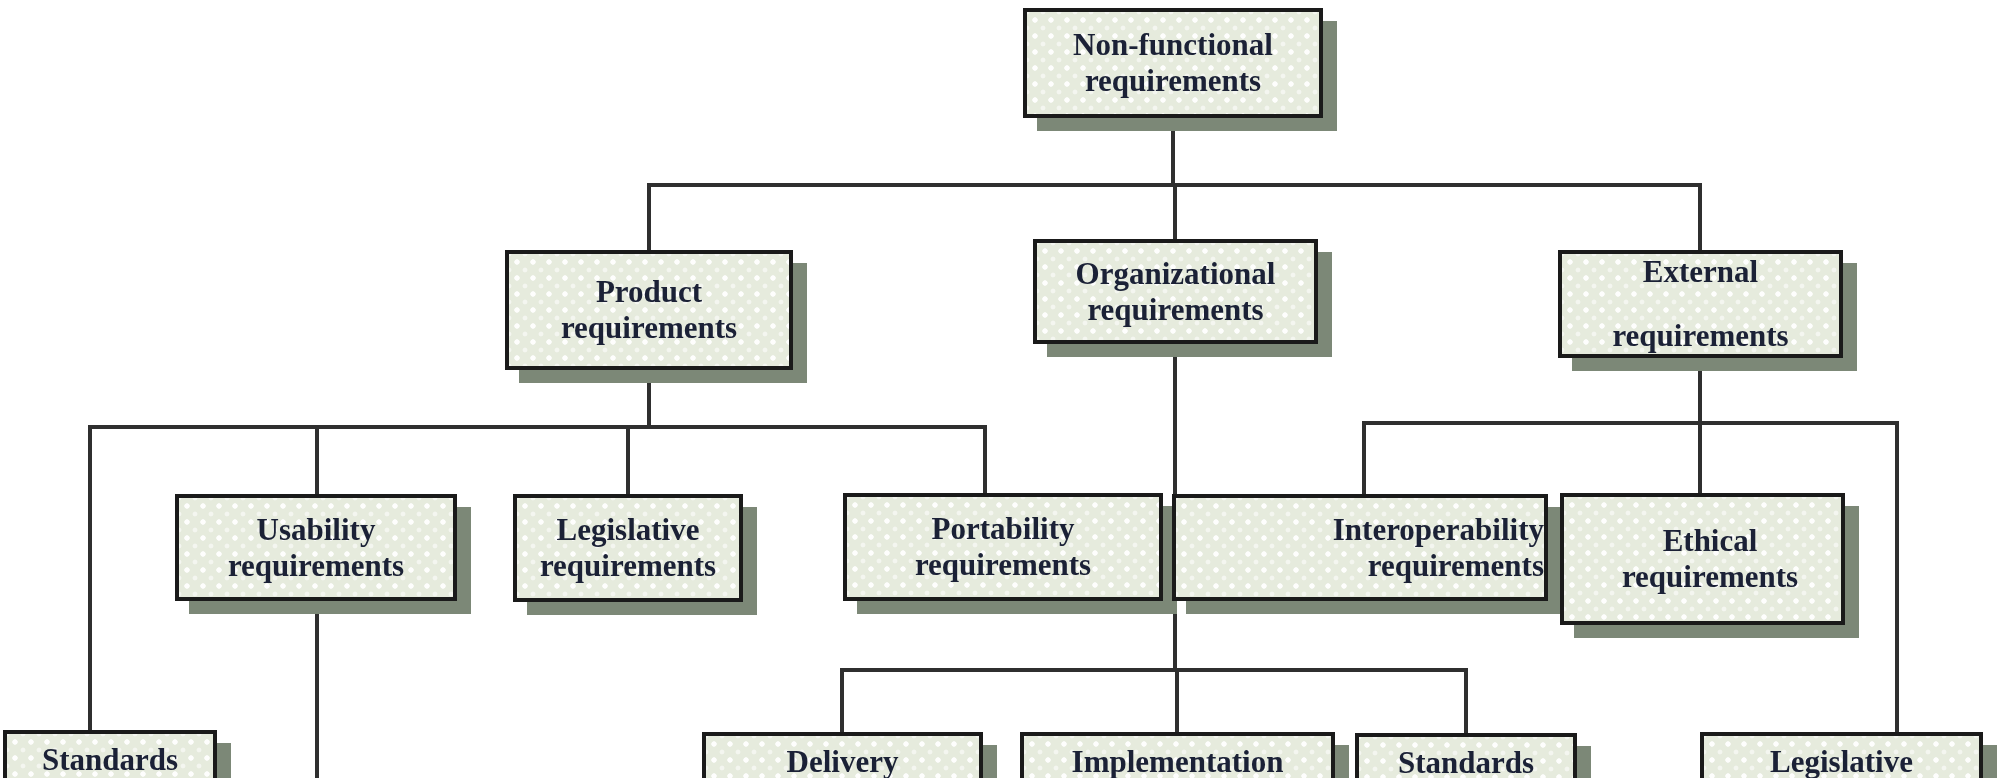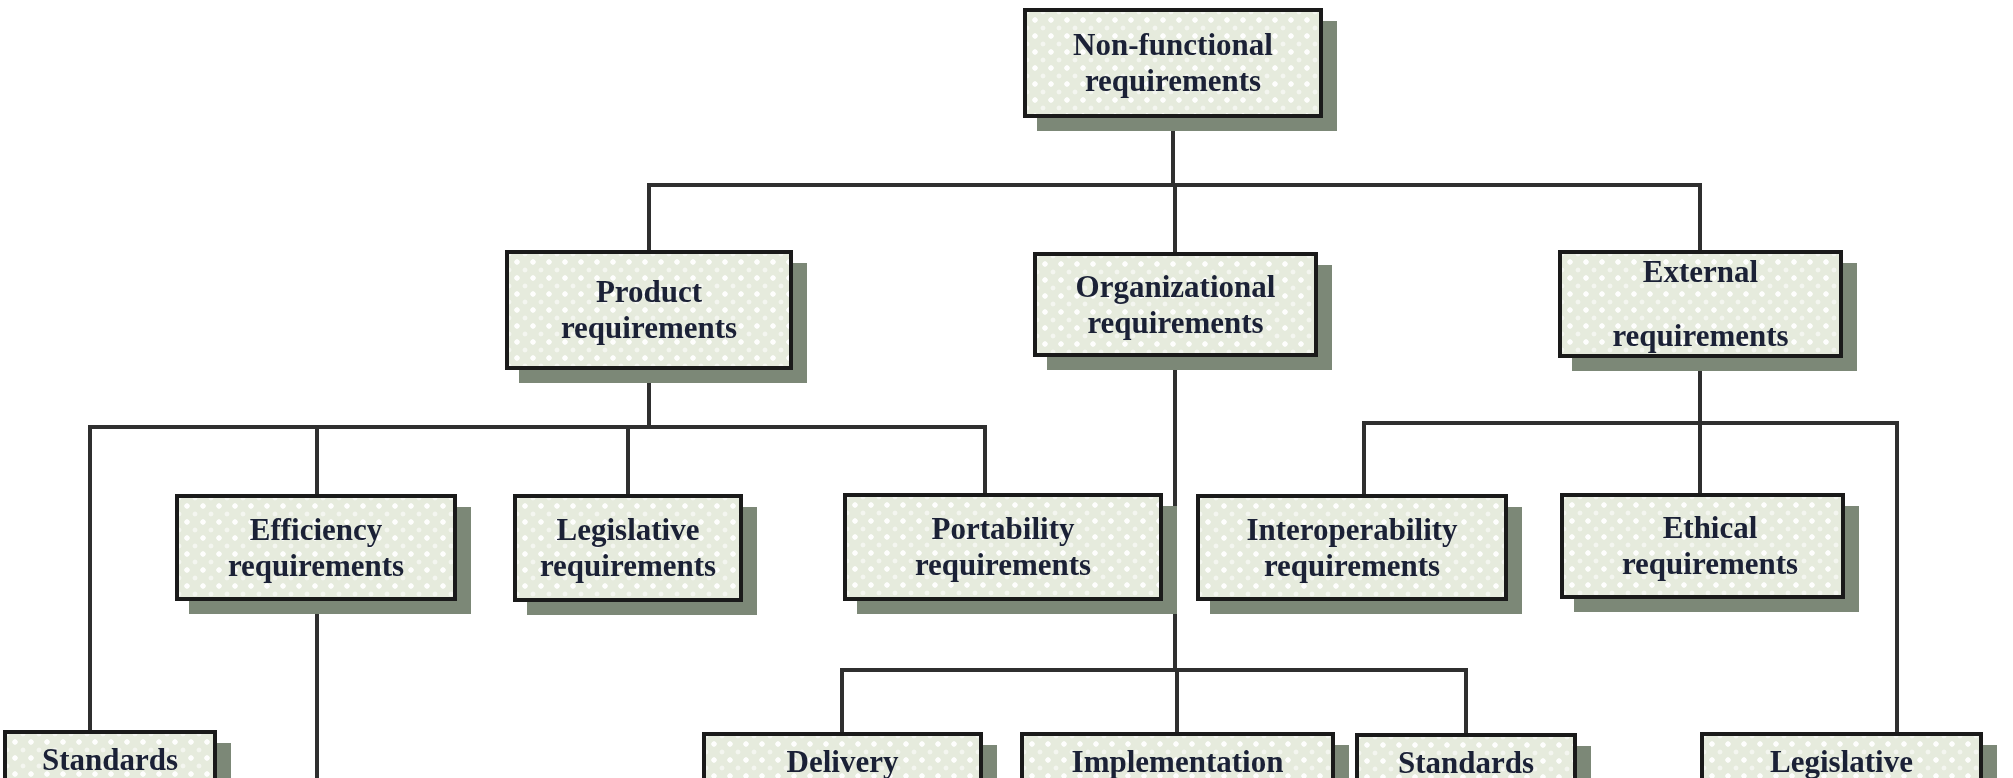--- a/index.html
+++ b/index.html
@@ -59,45 +59,45 @@
     <div class="connector v" style="left: 1362px; top: 423px; height: 71px;"></div>
     <div class="connector v" style="left: 1895px; top: 423px; height: 309px;"></div>
     <div class="node" style="left: 1023px; top: 8px; width: 300px; height: 110px;">
       <span class="node-line">Non-functional</span>
       <span class="node-line">requirements</span>
     </div>
     <div class="node" style="left: 505px; top: 250px; width: 288px; height: 120px;">
       <span class="node-line">Product</span>
       <span class="node-line">requirements</span>
     </div>
-    <div class="node" style="left: 1033px; top: 252px; width: 285px; height: 105px;">
+    <div class="node" style="left: 1033px; top: 239px; width: 285px; height: 105px;">
       <span class="node-line">Organizational</span>
       <span class="node-line">requirements</span>
     </div>
     <div class="node" style="left: 1558px; top: 250px; width: 285px; height: 108px; justify-content: space-between;">
       <span class="node-line">External</span>
       <span class="node-line">requirements</span>
     </div>
     <div class="node" style="left: 175px; top: 494px; width: 282px; height: 107px;">
-      <span class="node-line">Efficiency</span>
+      <span class="node-line">Usability</span>
       <span class="node-line">requirements</span>
     </div>
     <div class="node" style="left: 513px; top: 494px; width: 230px; height: 108px;">
       <span class="node-line">Legislative</span>
       <span class="node-line">requirements</span>
     </div>
     <div class="node" style="left: 843px; top: 493px; width: 320px; height: 108px;">
       <span class="node-line">Portability</span>
       <span class="node-line">requirements</span>
     </div>
-    <div class="node" style="left: 1196px; top: 494px; width: 312px; height: 107px;">
+    <div class="node" style="left: 1172px; top: 494px; width: 376px; height: 107px; align-items: flex-end;">
       <span class="node-line">Interoperability</span>
       <span class="node-line">requirements</span>
     </div>
-    <div class="node" style="left: 1560px; top: 493px; width: 285px; height: 106px; padding-left: 15px;">
+    <div class="node" style="left: 1560px; top: 493px; width: 285px; height: 132px; padding-left: 15px;">
       <span class="node-line">Ethical</span>
       <span class="node-line">requirements</span>
     </div>
     <div class="node clipped" style="left: 3px; top: 730px; width: 214px; height: 110px;">
       <span class="node-line">Standards</span>
     </div>
     <div class="node clipped" style="left: 702px; top: 732px; width: 281px; height: 110px;">
       <span class="node-line">Delivery</span>
     </div>
     <div class="node clipped" style="left: 1020px; top: 732px; width: 315px; height: 110px;">

